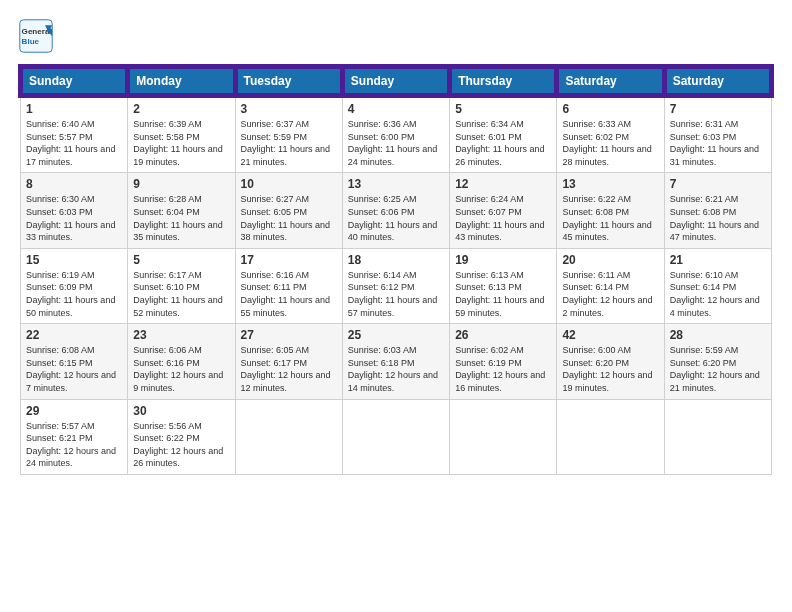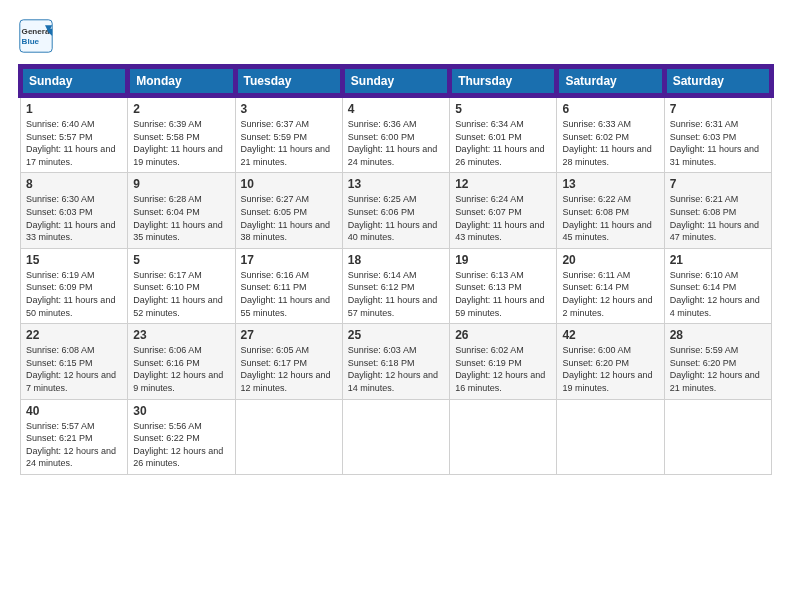--- a/index.html
+++ b/index.html
@@ -234,21 +234,21 @@
             <span class="day-num">42</span>
             <div class="cell-content">Sunrise: 6:00 AM<br>Sunset: 6:20 PM<br>Daylight: 12 hours and 19 minutes.</div>
           </td>
           <td>
             <span class="day-num">28</span>
             <div class="cell-content">Sunrise: 5:59 AM<br>Sunset: 6:20 PM<br>Daylight: 12 hours and 21 minutes.</div>
           </td>
         </tr>
         <tr>
           <td>
-            <span class="day-num">40</span>
+            <span class="day-num">29</span>
             <div class="cell-content">Sunrise: 5:57 AM<br>Sunset: 6:21 PM<br>Daylight: 12 hours and 24 minutes.</div>
           </td>
           <td>
             <span class="day-num">30</span>
             <div class="cell-content">Sunrise: 5:56 AM<br>Sunset: 6:22 PM<br>Daylight: 12 hours and 26 minutes.</div>
           </td>
           <td class="empty"></td>
           <td class="empty"></td>
           <td class="empty"></td>
           <td class="empty"></td>

